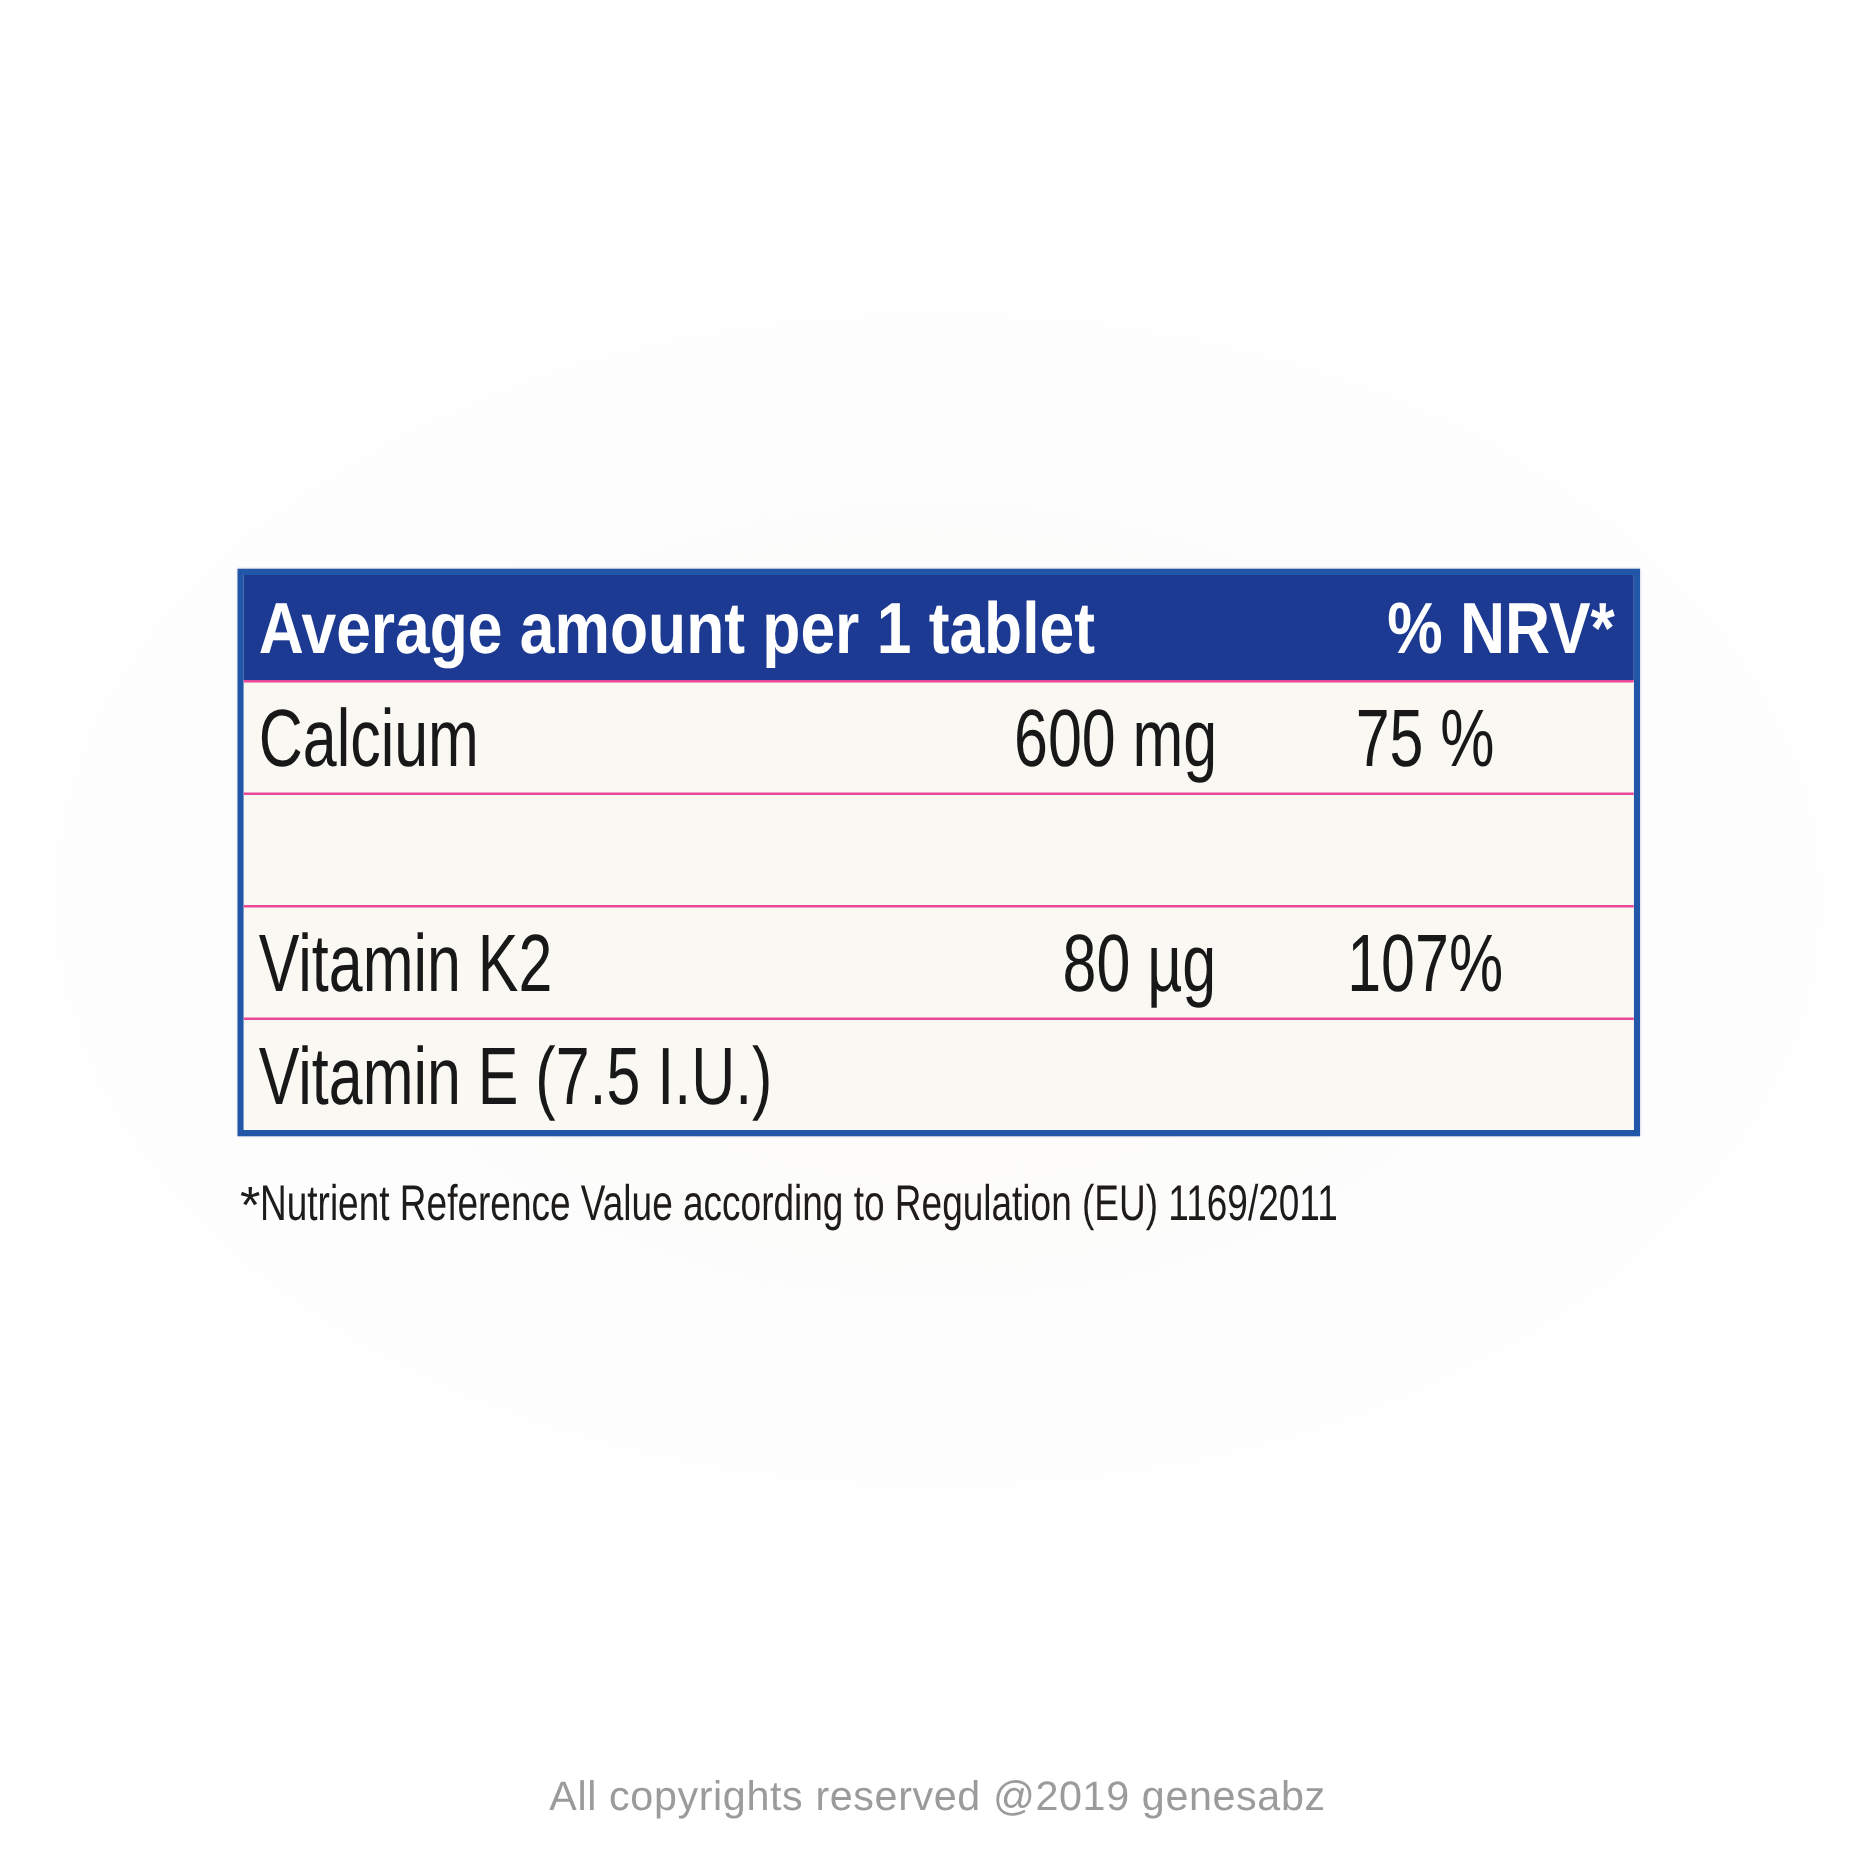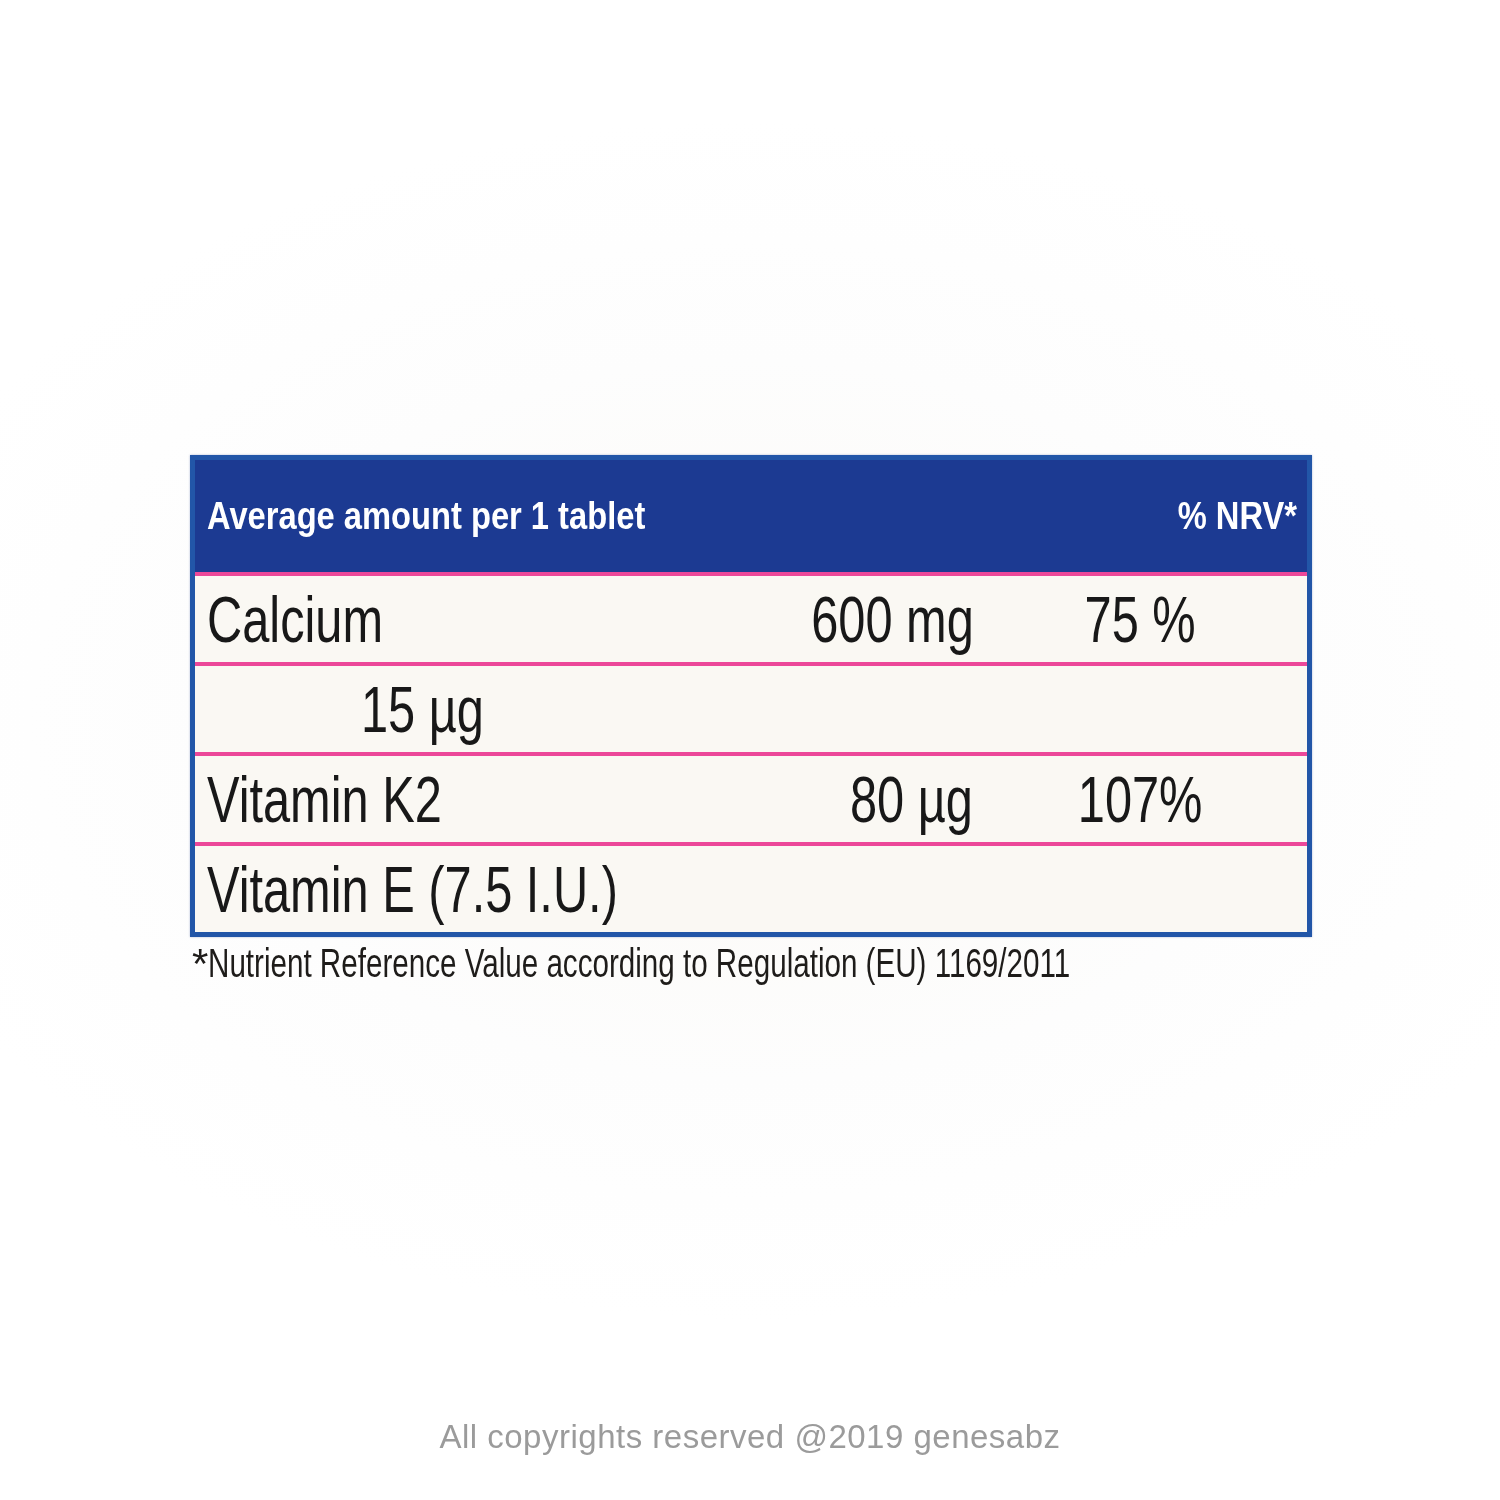--- a/index.html
+++ b/index.html
@@ -22,38 +22,38 @@
     left: 190px;
     top: 455px;
     width: 1122px;
     border: 5px solid #2256a8;
     background: #faf8f3;
     box-shadow: 0 0 2px rgba(30,60,140,0.35);
   }
   .thead {
     display: flex;
     align-items: center;
-    height: 112px;
+    height: 84px;
     background: #1c3a92;
     color: #ffffff;
     font-weight: bold;
-    font-size: 38px;
+    font-size: 58px;
     letter-spacing: 0px;
   }
   .h-main { flex: 0 0 70%; padding-left: 12px; white-space: nowrap; }
   .h-nrv  { flex: 1; text-align: right; white-space: nowrap; }
   .condh  { display: inline-block; transform: scaleX(0.86); }
   .h-main .condh { transform-origin: 0 50%; }
   .h-nrv  .condh { transform-origin: 50% 50%; }
 
   .trow {
     display: flex;
     align-items: center;
     height: 90px;
-    border-top: 4px solid #ec4899;
+    border-top: 2px solid #ec4899;
     font-size: 65px;
     color: #181818;
     background: #faf8f3;
   }
   .c-name { flex: 0 0 44%; padding-left: 12px; white-space: nowrap; }
   .c-amt  { flex: 0 0 26%; text-align: right; white-space: nowrap; }
   .c-nrv  { flex: 1; text-align: center; white-space: nowrap; }
   .cond   { display: inline-block; transform: scaleX(0.75); }
   .c-name .cond { transform-origin: 0 50%; }
   .c-amt  .cond { transform-origin: 100% 50%; }
@@ -113,23 +113,20 @@
       </div>
       <div class="c-amt">
         <span class="cond">600 mg</span>
       </div>
       <div class="c-nrv">
         <span class="cond">75 %</span>
       </div>
     </div>
 
     <div class="trow">
-      <div class="c-amt">
-        <span class="cond">15 µg</span>
-      </div>
     </div>
 
     <div class="trow">
       <div class="c-name">
         <span class="cond">Vitamin K2</span>
       </div>
       <div class="c-amt">
         <span class="cond">80 µg</span>
       </div>
       <div class="c-nrv">

